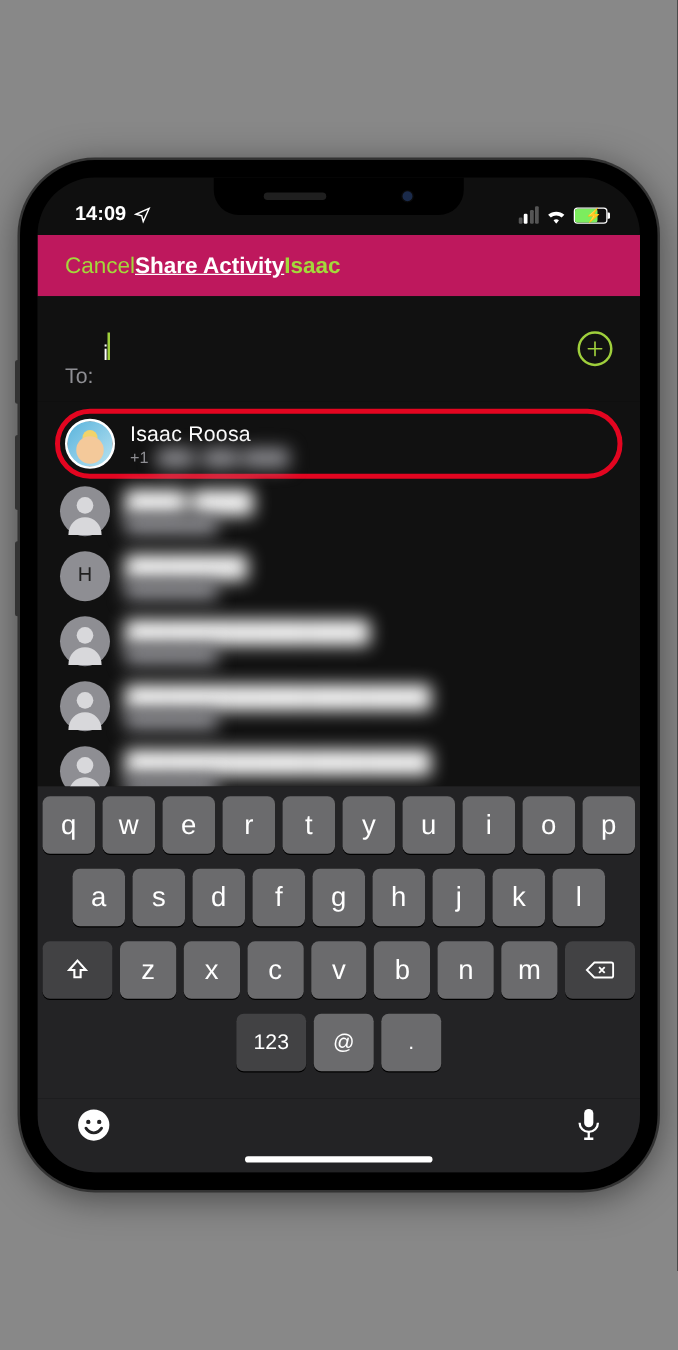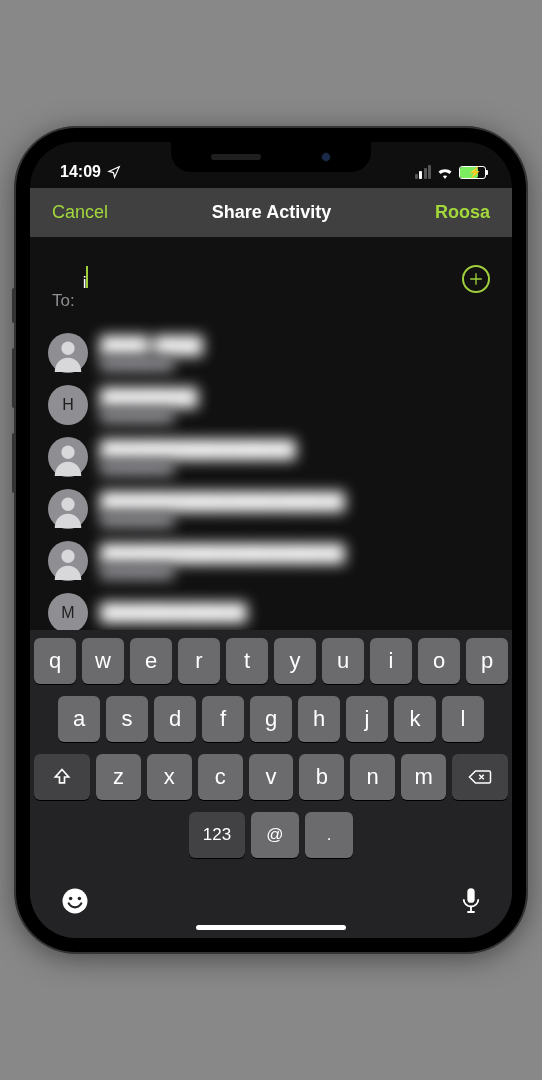--- a/index.html
+++ b/index.html
@@ -87,26 +87,26 @@
       width: 27px; height: 13px; border:1px solid #fff; border-radius:3px; position:relative;
       display:flex; align-items:center;
     }
     .battery::after {
       content:''; position:absolute; right:-3px; top:3.5px; width:2px; height:5px; background:#fff; border-radius:0 1px 1px 0;
     }
     .battery-fill { width:70%; height:100%; background:#7ced5e; border-radius:2px; }
     .battery-bolt { position:absolute; left:8px; top:-1px; color:#000; font-size:11px; }
 
     .nav-bar {
-      display:flex; justify-content:space-between; align-items:center;
+      display:flex; justify-content:flex-start; align-items:center;
       padding: 14px 22px;
-      background: #404040;
+      background: #be185d;
     }
     .nav-cancel { color:#a3d83b; font-size:18px; }
-    .nav-title { color:#fff; font-size:18px; font-weight:600; }
+    .nav-title { color:#fff; font-size:18px; font-weight:600;text-decoration:underline; }
     .nav-send { color:#a3d83b; font-size:18px; font-weight:600; }
 
     .to-row {
       display:flex; align-items:center; padding: 10px 22px;
       background:#111;
     }
     .to-label { color:#8e8e93; font-size:17px; margin-right:8px;margin-top:44px; }
     .to-input { flex:1; color:#fff; font-size:17px; position:relative;}
     .to-cursor {
       width:2px; height:22px; background:#9fcf3c; display:inline-block;
@@ -228,36 +228,43 @@
         <div class="battery">
           <div class="battery-fill"></div>
           <span class="battery-bolt">⚡</span>
         </div>
       </div>
     </div>
 
     <div class="nav-bar">
       <span class="nav-cancel">Cancel</span>
       <span class="nav-title">Share Activity</span>
-      <span class="nav-send">Roosa</span>
+      <span class="nav-send">Isaac</span>
     </div>
 
     <div class="to-row">
       <span class="to-label">To:</span>
       <span class="to-input">
         <span>i</span><span class="to-cursor"></span>
       </span>
       <span class="add-icon">
         <svg width="16" height="16" viewBox="0 0 24 24" fill="none" stroke="#9fcf3c" stroke-width="2" stroke-linecap="round">
             <path d="M12 4v16M4 12h16"></path>
           </svg>
       </span>
     </div>
 
     <div class="contact-list" id="contact-list">
+        <div class="contact-row highlighted">
+          <div class="avatar memoji"></div>
+          <div class="contact-info">
+            <span class="contact-name">Isaac Roosa</span>
+            <span class="contact-sub">+1 <span class="blur">(███) ███-████</span></span>
+          </div>
+        </div>
         <div class="contact-row">
           <div class="avatar person-default">
             <svg viewBox="0 0 40 40">
               <circle cx="20" cy="15" r="7" fill="#d8d8db"></circle>
               <path d="M6 40c0-9 6.3-15 14-15s14 6 14 15z" fill="#d8d8db"></path>
             </svg>
           </div>
           <div class="contact-info">
             <span class="contact-name blur">████ ████</span>
             <span class="contact-sub blur">████████</span>

